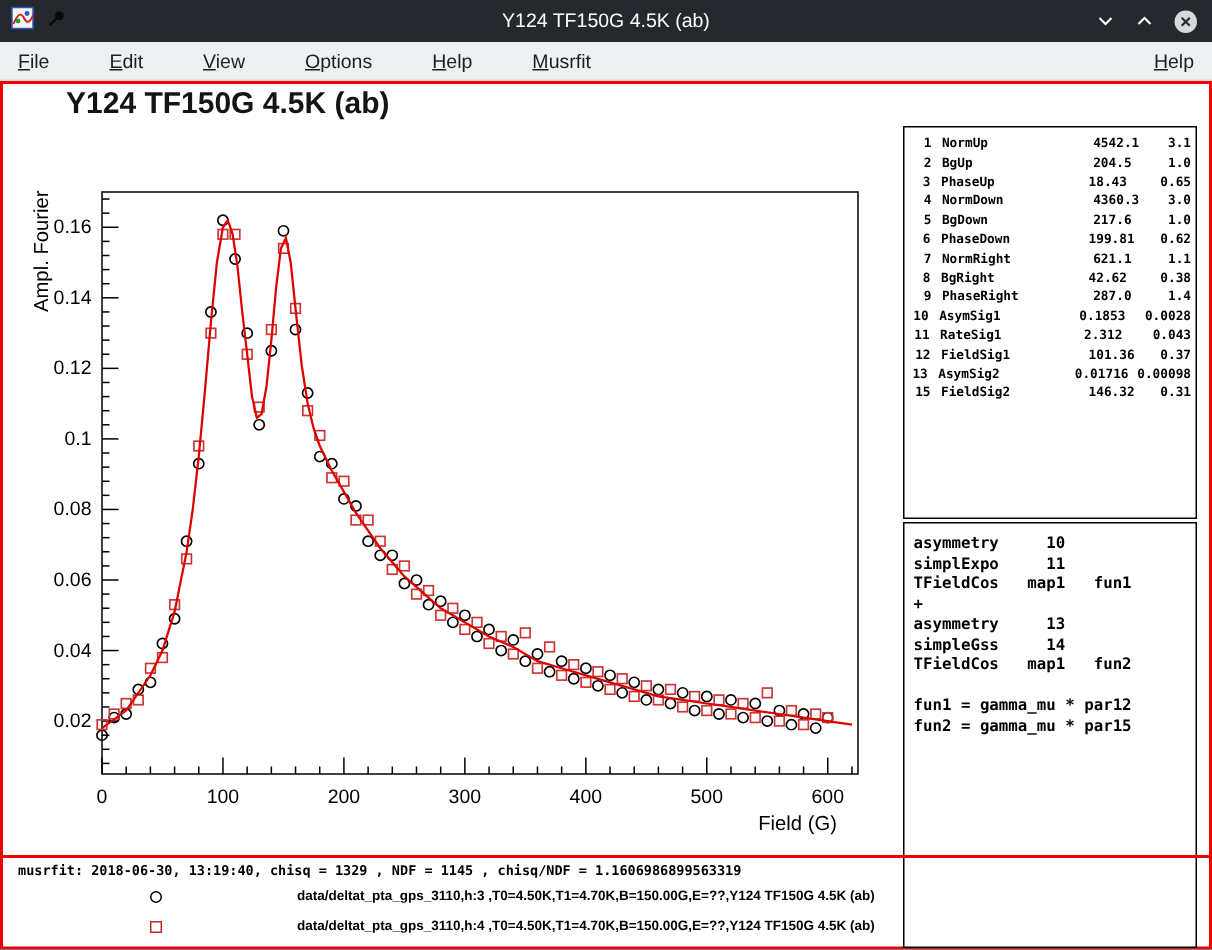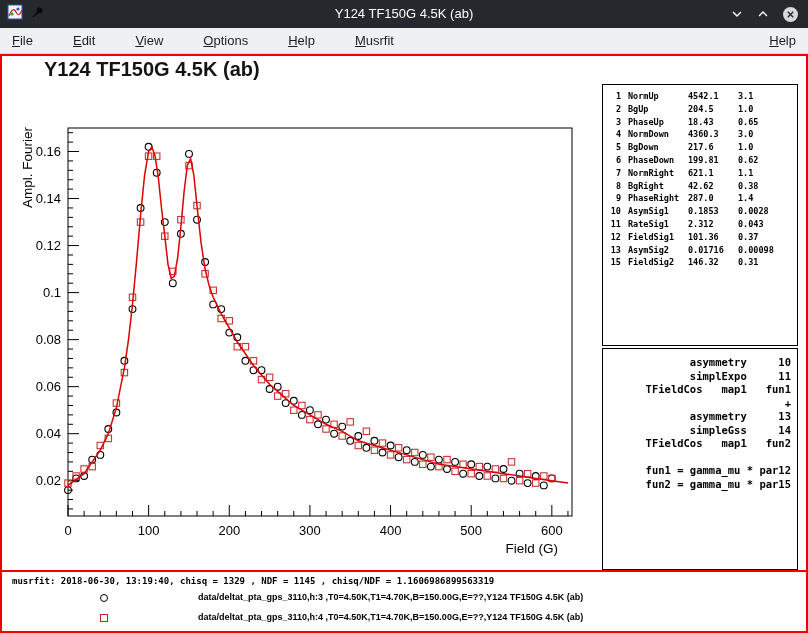--- a/index.html
+++ b/index.html
@@ -31,26 +31,26 @@
   svg.chart { position:absolute; left:0; top:0; }
   .tick { font-size:13px; font-family:"Liberation Sans", sans-serif; fill:#000; }
   .axis-title { font-size:13.5px; font-family:"Liberation Sans", sans-serif; fill:#000; }
 
   
   .param-box { position:absolute; left:600px; top:28px; width:196px; height:262px;
                border:1px solid #000; padding:5px 3px; background:#fff; }
   .param-row { display:flex; font:700 8.5px "DejaVu Sans Mono", monospace; line-height:12.8px; color:#000; }
   .param-num { width:15px; text-align:right; margin-right:7px; }
   .param-name { width:60px; }
-  .param-val { width:50px; }
+  .param-val { width:50px;margin-left:41px; }
   .param-err { flex:1; }
 
   
-  .theory-box { position:absolute; left:600px; top:292px; width:196px; height:222px;
-                border:1px solid #000; padding:7px 6px; background:#fff;text-align:right; }
+  .theory-box { position:absolute; left:600px; top:292px; width:196px; height:284px;
+                border:1px solid #000; padding:7px 6px; background:#fff; }
   .theory-box pre { margin:0; font:700 10.5px "DejaVu Sans Mono", monospace; line-height:13.5px; color:#000; }
 
   
   .footer-divider { position:absolute; left:0; right:0; top:514px; border-top:2px solid #f00000; }
   .status-line { position:absolute; left:10px; top:520px; font:700 9px "DejaVu Sans Mono", monospace; color:#000; }
   .legend-row { position:absolute; left:0; right:16px; height:18px; }
   .legend-marker { position:absolute; left:98px; top:4px; width:8px; height:8px; background:transparent; }
   .legend-marker.circle { border:1.3px solid #000; border-radius:50%; }
   .legend-marker.square { border:1.3px solid #cc2222; }
   .legend-label { position:absolute; left:196px; top:2px; font:700 9px "Liberation Sans", sans-serif; color:#000; white-space:nowrap; }

